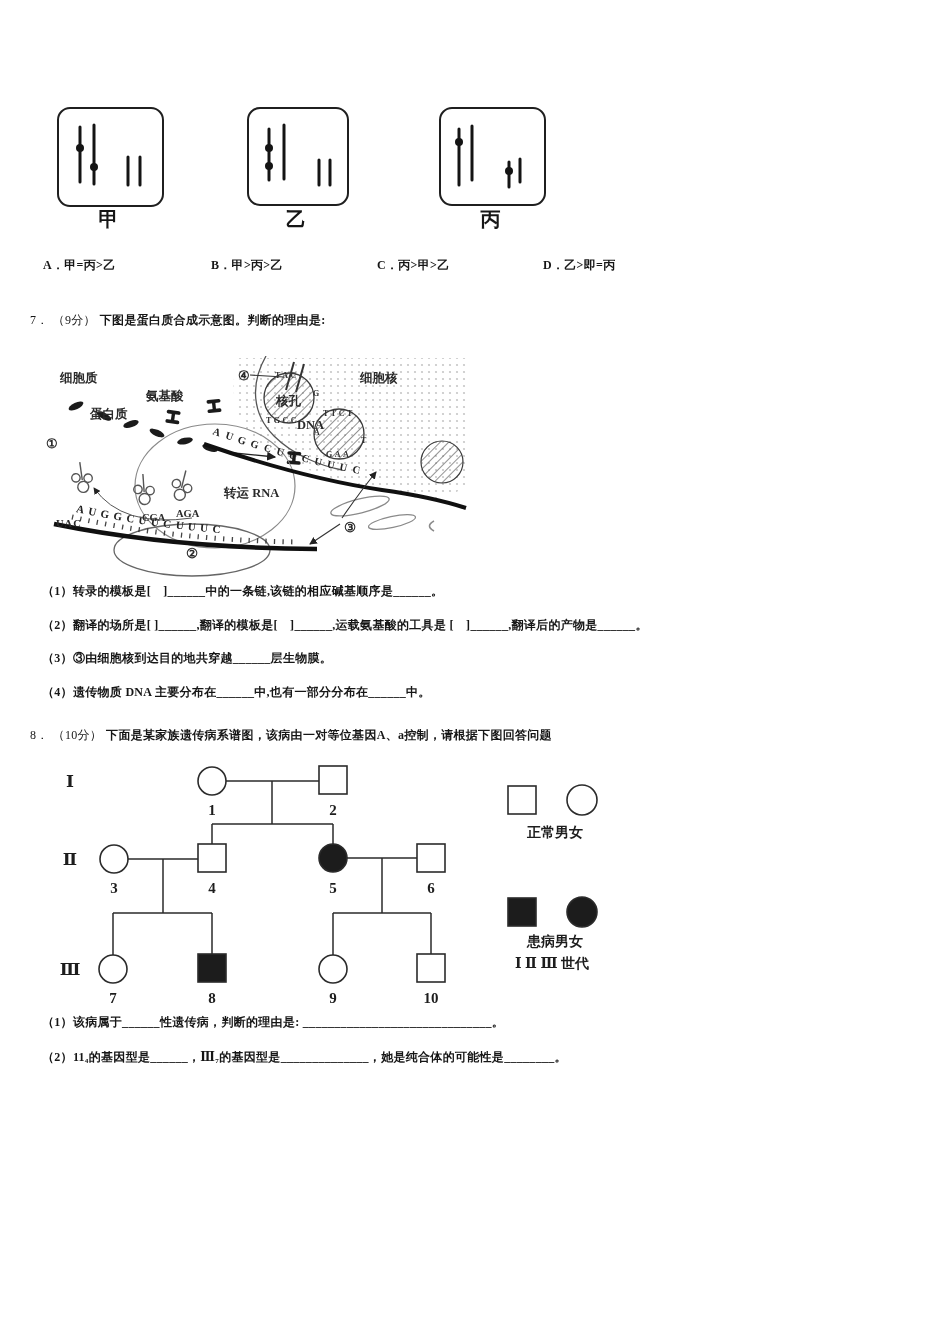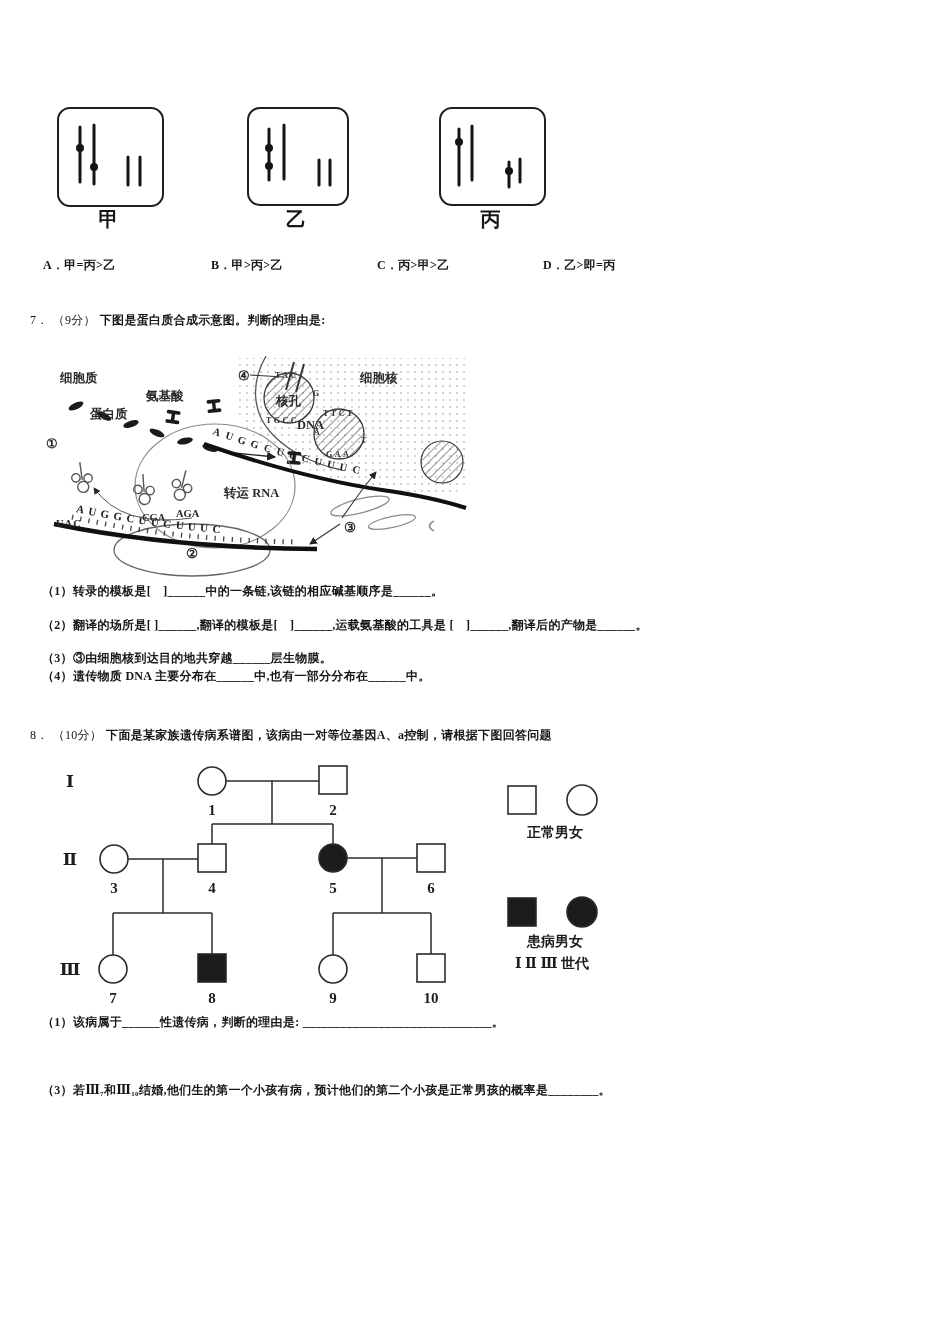--- a/index.html
+++ b/index.html
@@ -178,21 +178,21 @@
       <text x="100" y="165" font-size="10.5">CGA</text>
       <text x="134" y="161" font-size="10.5">AGA</text>
       <text x="144" y="202" font-size="13.5">②</text>
       <text x="302" y="176" font-size="13.5">③</text>
     </g>
   </svg>
 
   <div class="line" style="left:42px;top:583px">（1）转录的模板是[　]______中的一条链,该链的相应碱基顺序是______。</div>
   <div class="line" style="left:42px;top:617px">（2）翻译的场所是[ ]______,翻译的模板是[　]______,运载氨基酸的工具是 [　]______,翻译后的产物是______。</div>
   <div class="line" style="left:42px;top:650px">（3）③由细胞核到达目的地共穿越______层生物膜。</div>
-  <div class="line" style="left:42px;top:668px">（4）遗传物质 DNA 主要分布在______中,也有一部分分布在______中。</div>
+  <div class="line" style="left:42px;top:684px">（4）遗传物质 DNA 主要分布在______中,也有一部分分布在______中。</div>
 
   <div class="line" style="left:30px;top:727px">
     <span class="pre">8．</span><span class="pre">（10分）</span><span>下面是某家族遗传病系谱图，该病由一对等位基因A、a控制，请根据下图回答问题</span>
   </div>
 
   <svg class="abs" style="left:50px;top:760px" width="690" height="250" viewBox="0 0 690 250">
     <g stroke="#2b2b2b" stroke-width="1.5" fill="none">
       <path d="M176,21 H269 M222,21 V64 M162,64 H283 M162,64 V85 M283,64 V84"></path>
       <path d="M78,99 H148 M297,98 H367"></path>
       <path d="M113,99 V153 M63,153 H162 M63,153 V195 M162,153 V194"></path>
@@ -236,16 +236,16 @@
       <circle cx="532" cy="40" r="15" fill="#fff" stroke="#2b2b2b" stroke-width="1.6"></circle>
       <text x="505" y="77" fill="#1d1d1d" font-size="14" font-weight="700" text-anchor="middle">正常男女</text>
       <rect x="458" y="138" width="28" height="28" fill="#1c1c1c" stroke="#2b2b2b" stroke-width="1.6"></rect>
       <circle cx="532" cy="152" r="15" fill="#1c1c1c" stroke="#2b2b2b" stroke-width="1.6"></circle>
       <text x="505" y="186" fill="#1d1d1d" font-size="14" font-weight="700" text-anchor="middle">患病男女</text>
       <text x="502" y="208" fill="#1d1d1d" font-size="14" font-weight="700" text-anchor="middle">Ⅰ Ⅱ Ⅲ 世代</text>
     </g>
   </svg>
 
   <div class="line" style="left:42px;top:1014px">（1）该病属于______性遗传病，判断的理由是: ______________________________。</div>
-  <div class="line" style="left:42px;top:1082px">（3）若Ⅲ₇和Ⅲ₁₀结婚,他们生的第一个小孩有病，预计他们的第二个小孩是正常男孩的概率是________。</div>
+  <div class="line" style="left:42px;top:1049px">（2）11₄的基因型是______，Ⅲ₇的基因型是______________，她是纯合体的可能性是________。</div>
 
 
 </div>
 
 </body></html>

